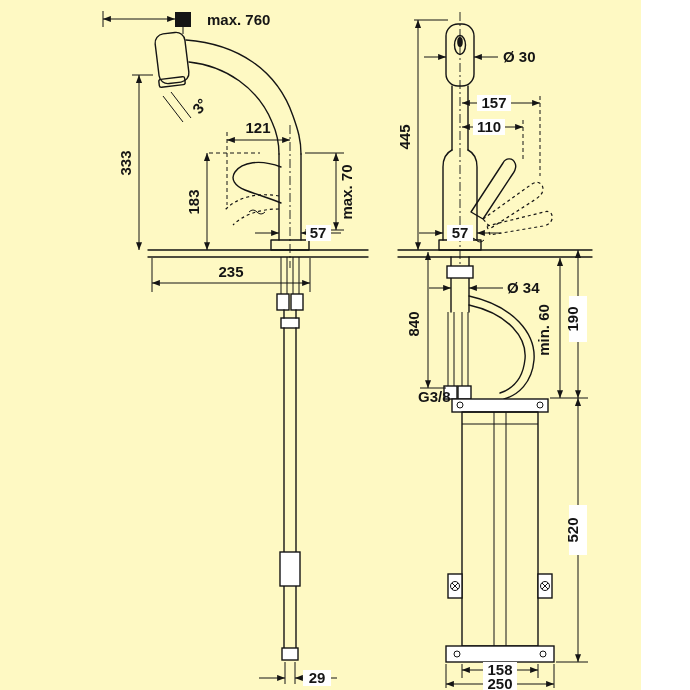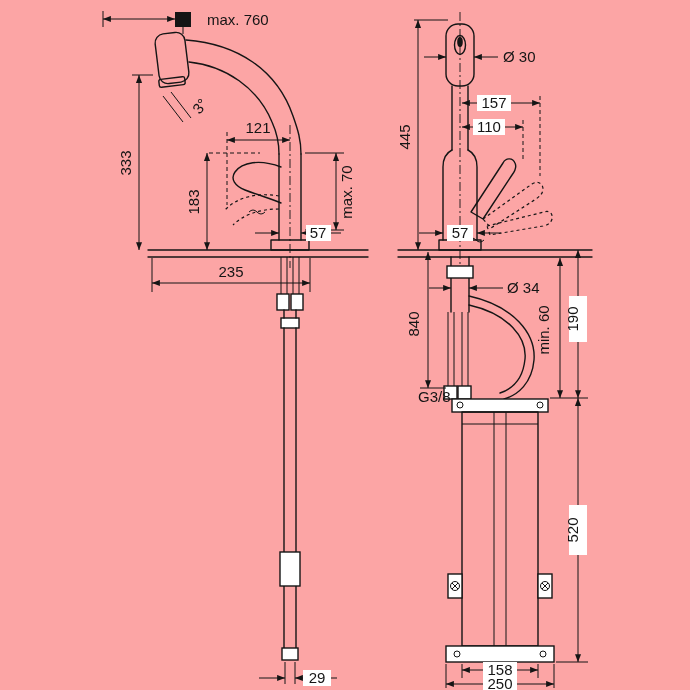--- a/index.html
+++ b/index.html
@@ -1,16 +1,16 @@
 <!DOCTYPE html>
 <html><head>
 <meta charset="utf-8">
 <style>
   html,body{margin:0;padding:0;background:#fff;}
-  .canvas{position:relative;width:690px;height:690px;background:#fca5a5;overflow:hidden;}
+  .canvas{position:relative;width:641px;height:690px;background:#fef9c3;overflow:hidden;font-weight:bold;}
   svg{display:block;}
   svg text{font-family:"Liberation Sans",sans-serif;font-size:15px;fill:#151515;}
   .ol{fill:none;stroke:#151515;stroke-width:1.4;stroke-linejoin:round;stroke-linecap:round;}
   .olf{fill:#ffffff;stroke:#151515;stroke-width:1.4;}
   .dim{fill:none;stroke:#151515;stroke-width:1;}
   .dash{fill:none;stroke:#151515;stroke-width:1;stroke-dasharray:4 3;}
   .dashol{fill:none;stroke:#151515;stroke-width:1.2;stroke-dasharray:3 3;}
   .cl{fill:none;stroke:#151515;stroke-width:0.9;stroke-dasharray:9 3 2 3;}
   .bg{fill:#ffffff;stroke:none;}
   .ink{fill:#151515;stroke:none;}

